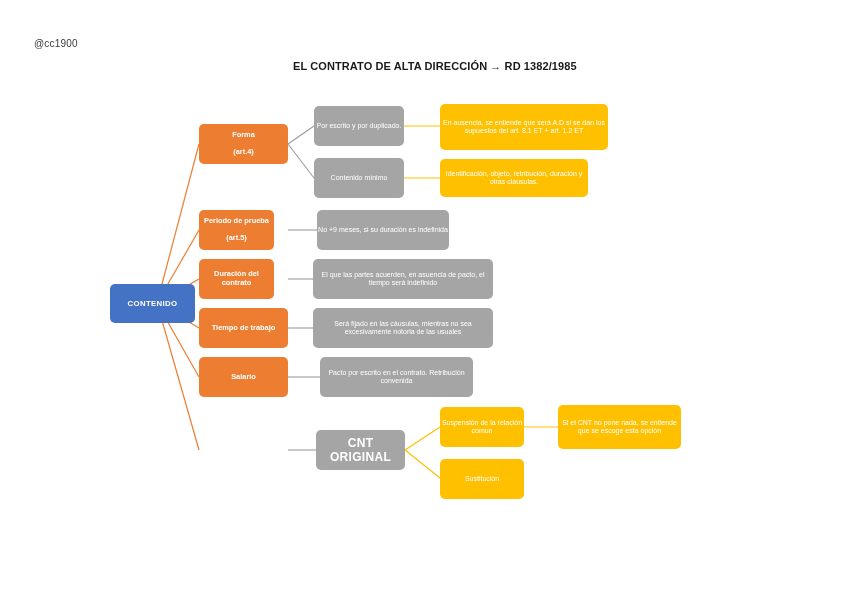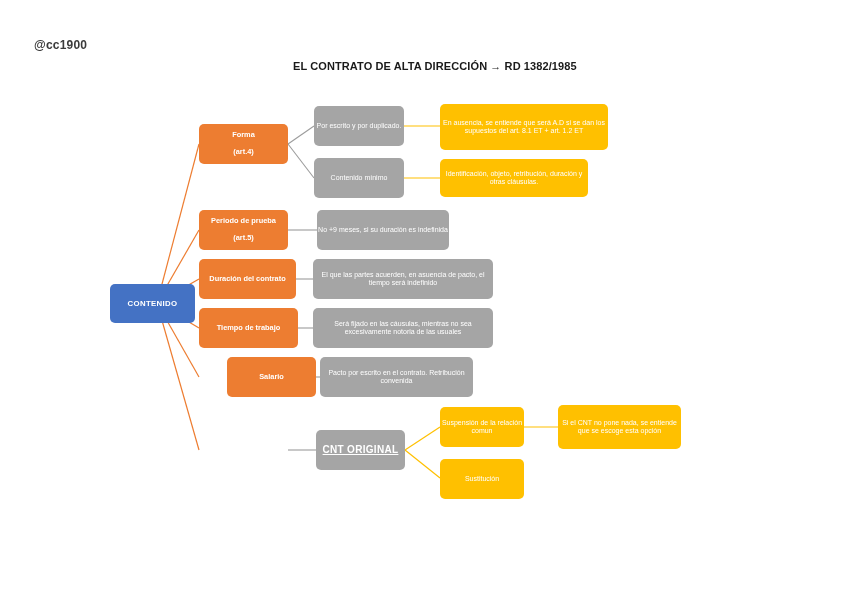--- a/index.html
+++ b/index.html
@@ -19,22 +19,22 @@
   }
   #wires {
     position: absolute;
     left: 0; top: 0;
     width: 848px;
     height: 599px;
     pointer-events: none;
   }
   .handle {
     position: absolute;
-    font-size: 12px;
-    font-weight: bold;
+    font-size: 10px;
+    font-weight: normal;
     color: #3b3b3b;
     letter-spacing: .2px;
   }
   .title {
     position: absolute;
     font-size: 11px;
     font-weight: bold;
     color: #1a1a1a;
     white-space: nowrap;
     letter-spacing: .1px;
@@ -53,21 +53,21 @@
     z-index: 2;
   }
   .node span { display: block; width: 100%; }
   .n-blue   { background: #4472c4; }
   .n-orange { background: #ed7d31; }
   .n-gray   { background: #a5a5a5; }
   .n-yellow { background: #ffc000; }
   .fs-root { font-size: 7.8px; font-weight: bold; letter-spacing: .35px; margin-left: 38px; }
   .fs-br   { font-size: 7.4px; font-weight: bold; }
   .fs-leaf { font-size: 7.0px; font-weight: normal; }
-  .fs-cnt  { font-size: 10px; font-weight: bold; letter-spacing: .3px; text-decoration: underline; }
+  .fs-cnt  { font-size: 12px; font-weight: bold; letter-spacing: .3px; }
 </style>
 </head>
 <body>
 
 <div id="canvas">
 
   <svg id="wires" viewBox="0 0 848 599" xmlns="http://www.w3.org/2000/svg">
 
     <g stroke="#ED7D31" stroke-width="1.2" fill="none">
       <line x1="157" y1="303" x2="199" y2="144"></line>
@@ -122,45 +122,45 @@
   <div class="node n-yellow fs-leaf" style="left:440px; top:104px; width:168px; height:46px;">
     <span>En ausencia, se entiende que será A.D si se dan los supuestos del art. 8.1 ET + art. 1.2 ET</span>
   </div>
   <div class="node n-gray fs-leaf" style="left:314px; top:158px; width:90px; height:40px;">
     <span>Contenido mínimo</span>
   </div>
   <div class="node n-yellow fs-leaf" style="left:440px; top:159px; width:148px; height:38px;">
     <span>Identificación, objeto, retribución, duración y otras cláusulas.</span>
   </div>
 
-  <div class="node n-orange fs-br" style="left:199px; top:210px; width:89px; height:40px;">
+  <div class="node n-orange fs-br" style="left:199px; top:210px; width:75px; height:40px;">
     <span>
       <span>Periodo de prueba</span><br>
       <span>(art.5)</span>
     </span>
   </div>
   <div class="node n-gray fs-leaf" style="left:317px; top:210px; width:132px; height:40px;">
     <span>No +9 meses, si su duración es indefinida</span>
   </div>
 
-  <div class="node n-orange fs-br" style="left:199px; top:259px; width:97px; height:40px;">
+  <div class="node n-orange fs-br" style="left:199px; top:259px; width:75px; height:40px;">
     <span>Duración del contrato</span>
   </div>
   <div class="node n-gray fs-leaf" style="left:313px; top:259px; width:180px; height:40px;">
     <span>El que las partes acuerden, en asuencia de pacto, el tiempo será indefinido</span>
   </div>
 
-  <div class="node n-orange fs-br" style="left:199px; top:308px; width:99px; height:40px;">
+  <div class="node n-orange fs-br" style="left:199px; top:308px; width:89px; height:40px;">
     <span>Tiempo de trabajo</span>
   </div>
   <div class="node n-gray fs-leaf" style="left:313px; top:308px; width:180px; height:40px;">
     <span>Será fijado en las cáusulas, mientras no sea excesivamente notoria de las usuales</span>
   </div>
 
-  <div class="node n-orange fs-br" style="left:199px; top:357px; width:89px; height:40px;margin-left:28px;">
+  <div class="node n-orange fs-br" style="left:199px; top:357px; width:89px; height:40px;">
     <span>Salario</span>
   </div>
   <div class="node n-gray fs-leaf" style="left:320px; top:357px; width:153px; height:40px;">
     <span>Pacto por escrito en el contrato. Retribución convenida</span>
   </div>
 
   <div class="node n-gray fs-cnt" style="left:316px; top:430px; width:89px; height:40px;">
     <span>CNT ORIGINAL</span>
   </div>
   <div class="node n-yellow fs-leaf" style="left:440px; top:407px; width:84px; height:40px;">

